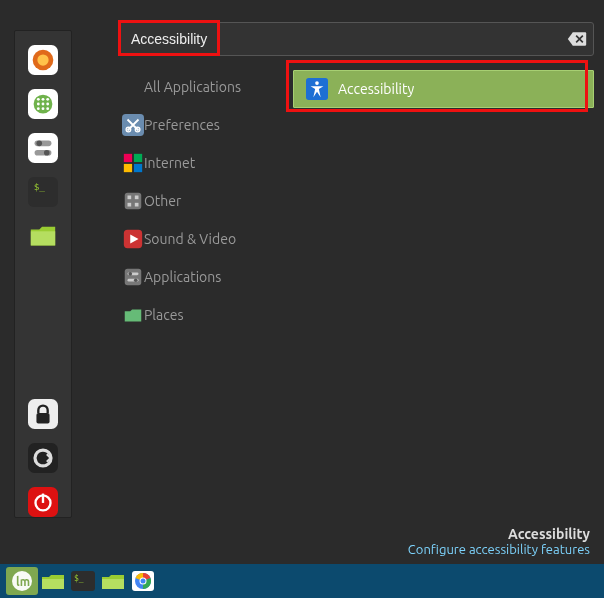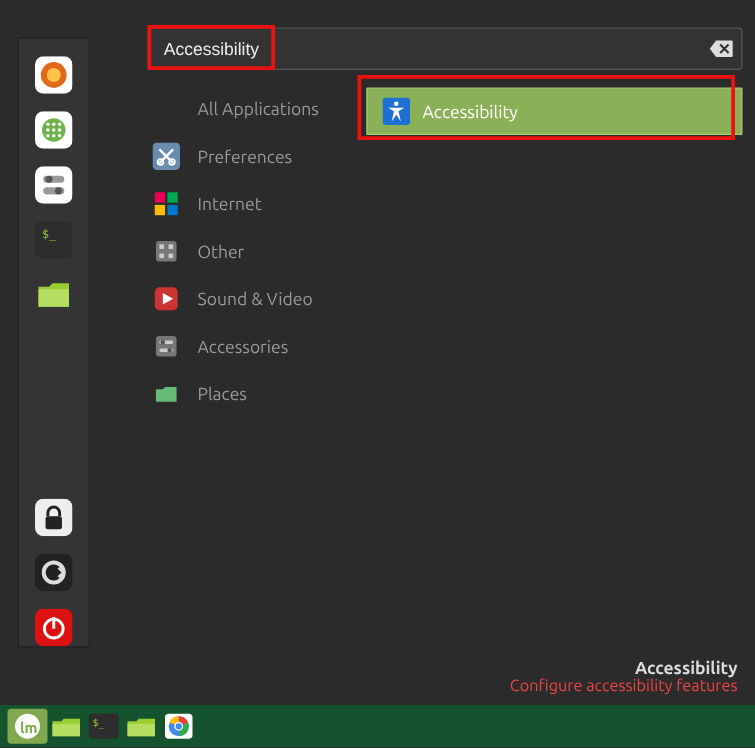--- a/index.html
+++ b/index.html
@@ -68,21 +68,21 @@
 
   .content-row {
     display: flex; gap: 20px;
     flex: 1;
   }
   .cat-list {
     width: 155px;
     display: flex; flex-direction: column;
   }
   .cat-item {
-    display: flex; align-items: center; gap: 14px;
+    display: flex; align-items: center; gap: 0;
     height: 38px;
     padding: 0 4px;
     color: #9a9a9a;
     font-size: 14px;
     cursor: pointer;
   }
   .cat-item .ci-icon {
     width: 22px; height: 22px;
     display: flex; align-items: center; justify-content: center;
   }
@@ -119,27 +119,27 @@
   .footer-info {
     position: absolute;
     right: 14px; bottom: 42px;
     text-align: right;
     color: #ddd;
   }
   .footer-info .ft-title {
     font-weight: bold; font-size: 14px;
   }
   .footer-info .ft-desc {
-    font-size: 13px; color: #ef4444;
+    font-size: 13px; color: #7dd3fc;
   }
 
   
   .taskbar {
     position: absolute; left: 0; right: 0; bottom: 0; height: 34px;
-    background: #14532d;
+    background: #0c4a6e;
     display: flex; align-items: center; 
     padding: 0 6px;
   }
   .taskbar .tb-icon {
     width: 30px; height: 24px;
     display: flex; align-items: center; justify-content: center;
     border-radius: 2px;
   }
   .taskbar .tb-icon svg { width: 26px; height: 22px; }
   .taskbar .tb-start { background: #7fa850; width: 32px; height: 28px; border-radius: 3px;}
@@ -285,21 +285,21 @@
         <div class="cat-item">
           <span class="ci-icon">
               <svg viewBox="0 0 24 24">
                 <rect x="3" y="3" width="18" height="18" rx="3" fill="#777"></rect>
                 <rect x="6" y="7" width="12" height="3" rx="1.5" fill="#ccc"></rect>
                 <circle cx="9" cy="8.5" r="2" fill="#555"></circle>
                 <rect x="6" y="14" width="12" height="3" rx="1.5" fill="#ccc"></rect>
                 <circle cx="15" cy="15.5" r="2" fill="#555"></circle>
               </svg>
             </span>
-          <span>Accessories</span>
+          <span>Applications</span>
         </div>
         <div class="cat-item">
           <span class="ci-icon">
               <svg viewBox="0 0 24 24">
                 <path d="M3 8 L9 8 L11 6 L21 6 L21 19 L3 19 Z" fill="#6b7"></path>
               </svg>
             </span>
           <span>Places</span>
         </div>
       </div>

